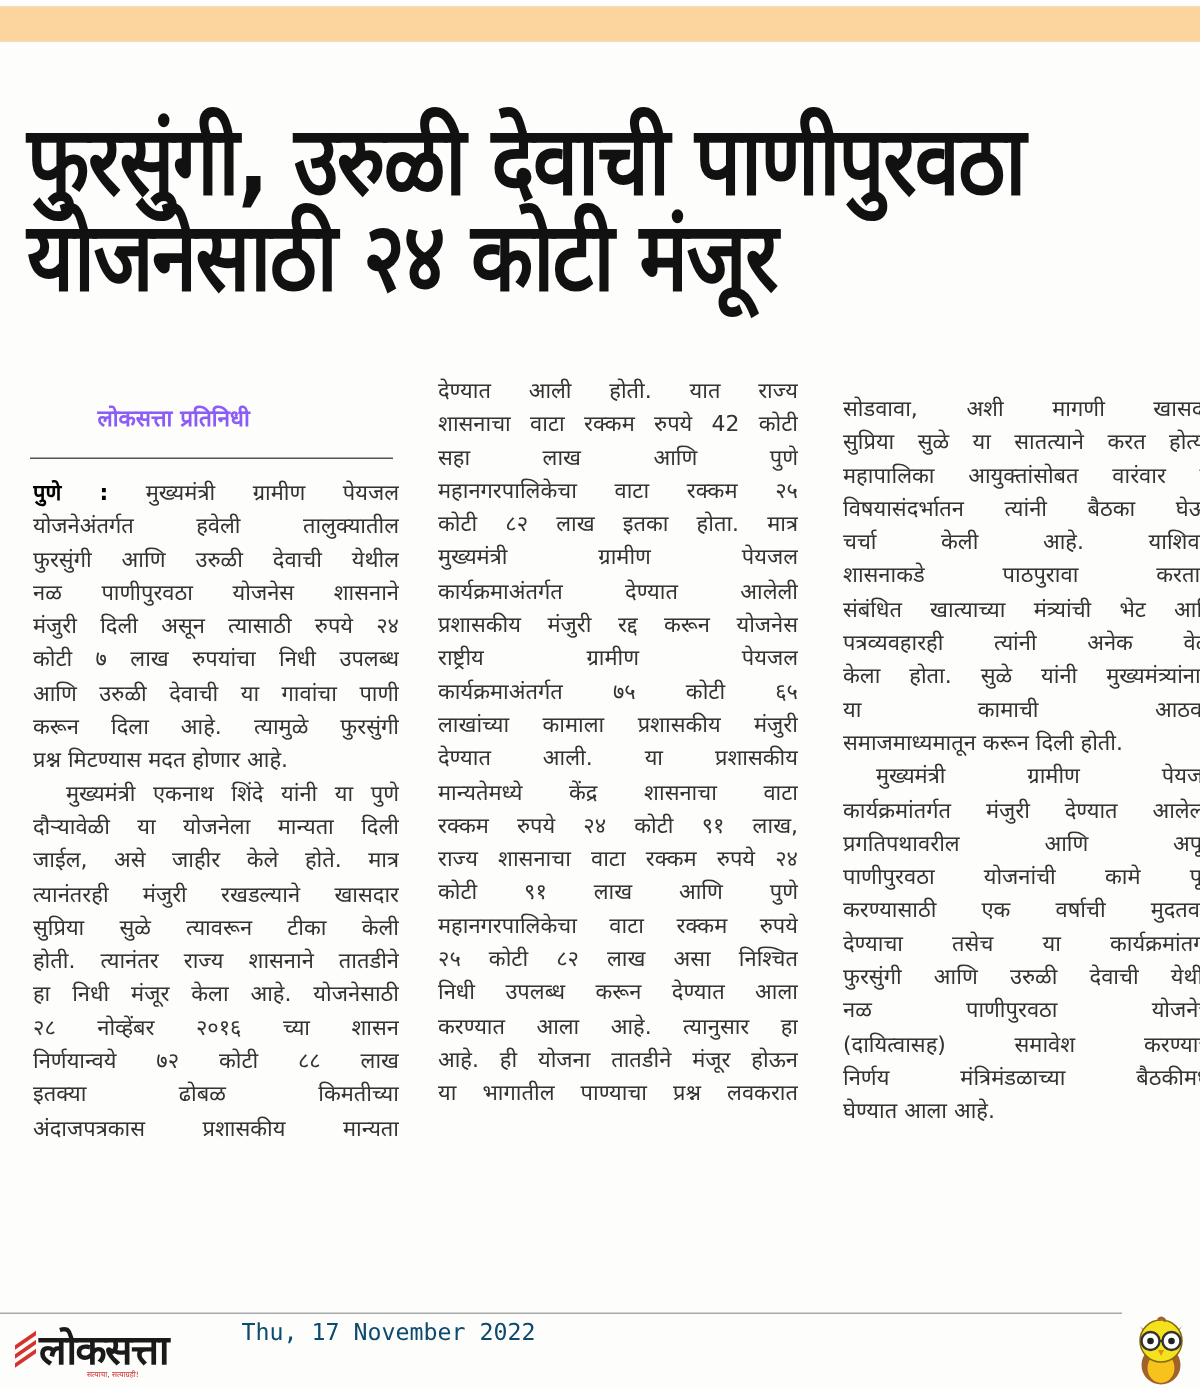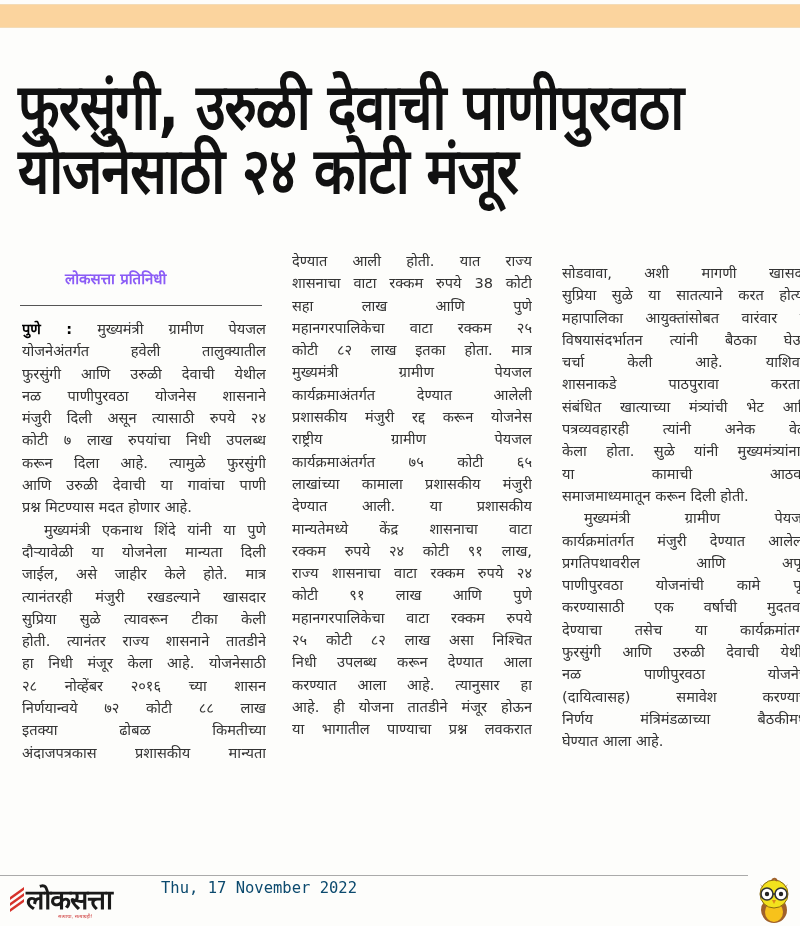--- a/index.html
+++ b/index.html
@@ -53,39 +53,39 @@
 <div class="byline">लोकसत्ता प्रतिनिधी</div>
 <div class="byline-rule"></div>
 
 <div class="col col-1">
   <span class="ln"><b class="dateline">पुणे :</b> <span>मुख्यमंत्री ग्रामीण पेयजल</span></span>
   <span class="ln">योजनेअंतर्गत हवेली तालुक्यातील</span>
   <span class="ln">फुरसुंगी आणि उरुळी देवाची येथील</span>
   <span class="ln">नळ पाणीपुरवठा योजनेस शासनाने</span>
   <span class="ln">मंजुरी दिली असून त्यासाठी रुपये २४</span>
   <span class="ln">कोटी ७ लाख रुपयांचा निधी उपलब्ध</span>
+  <span class="ln">आणि उरुळी देवाची या गावांचा पाणी</span>
   <span class="ln">करून दिला आहे. त्यामुळे फुरसुंगी</span>
-  <span class="ln">आणि उरुळी देवाची या गावांचा पाणी</span>
   <span class="ln last">प्रश्न मिटण्यास मदत होणार आहे.</span>
   <span class="ln indent">मुख्यमंत्री एकनाथ शिंदे यांनी या पुणे</span>
   <span class="ln">दौऱ्यावेळी या योजनेला मान्यता दिली</span>
   <span class="ln">जाईल, असे जाहीर केले होते. मात्र</span>
   <span class="ln">त्यानंतरही मंजुरी रखडल्याने खासदार</span>
   <span class="ln">सुप्रिया सुळे त्यावरून टीका केली</span>
   <span class="ln">होती. त्यानंतर राज्य शासनाने तातडीने</span>
   <span class="ln">हा निधी मंजूर केला आहे. योजनेसाठी</span>
   <span class="ln">२८ नोव्हेंबर २०१६ च्या शासन</span>
   <span class="ln">निर्णयान्वये ७२ कोटी ८८ लाख</span>
   <span class="ln">इतक्या ढोबळ किमतीच्या</span>
   <span class="ln">अंदाजपत्रकास प्रशासकीय मान्यता</span>
 </div>
 
 <div class="col col-2">
   <span class="ln">देण्यात आली होती. यात राज्य</span>
-  <span class="ln">शासनाचा वाटा रक्कम रुपये 38 कोटी</span>
+  <span class="ln">शासनाचा वाटा रक्कम रुपये 42 कोटी</span>
   <span class="ln">सहा लाख आणि पुणे</span>
   <span class="ln">महानगरपालिकेचा वाटा रक्कम २५</span>
   <span class="ln">कोटी ८२ लाख इतका होता. मात्र</span>
   <span class="ln">मुख्यमंत्री ग्रामीण पेयजल</span>
   <span class="ln">कार्यक्रमाअंतर्गत देण्यात आलेली</span>
   <span class="ln">प्रशासकीय मंजुरी रद्द करून योजनेस</span>
   <span class="ln">राष्ट्रीय ग्रामीण पेयजल</span>
   <span class="ln">कार्यक्रमाअंतर्गत ७५ कोटी ६५</span>
   <span class="ln">लाखांच्या कामाला प्रशासकीय मंजुरी</span>
   <span class="ln">देण्यात आली. या प्रशासकीय</span>

